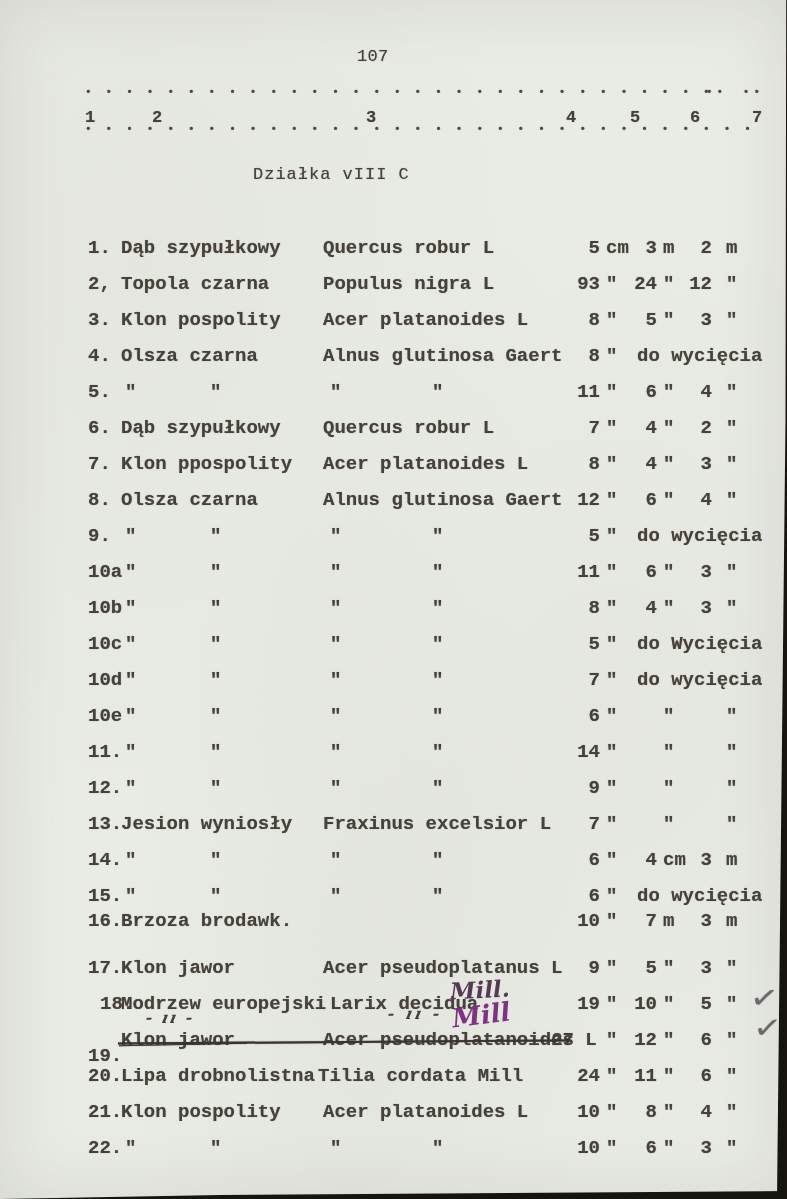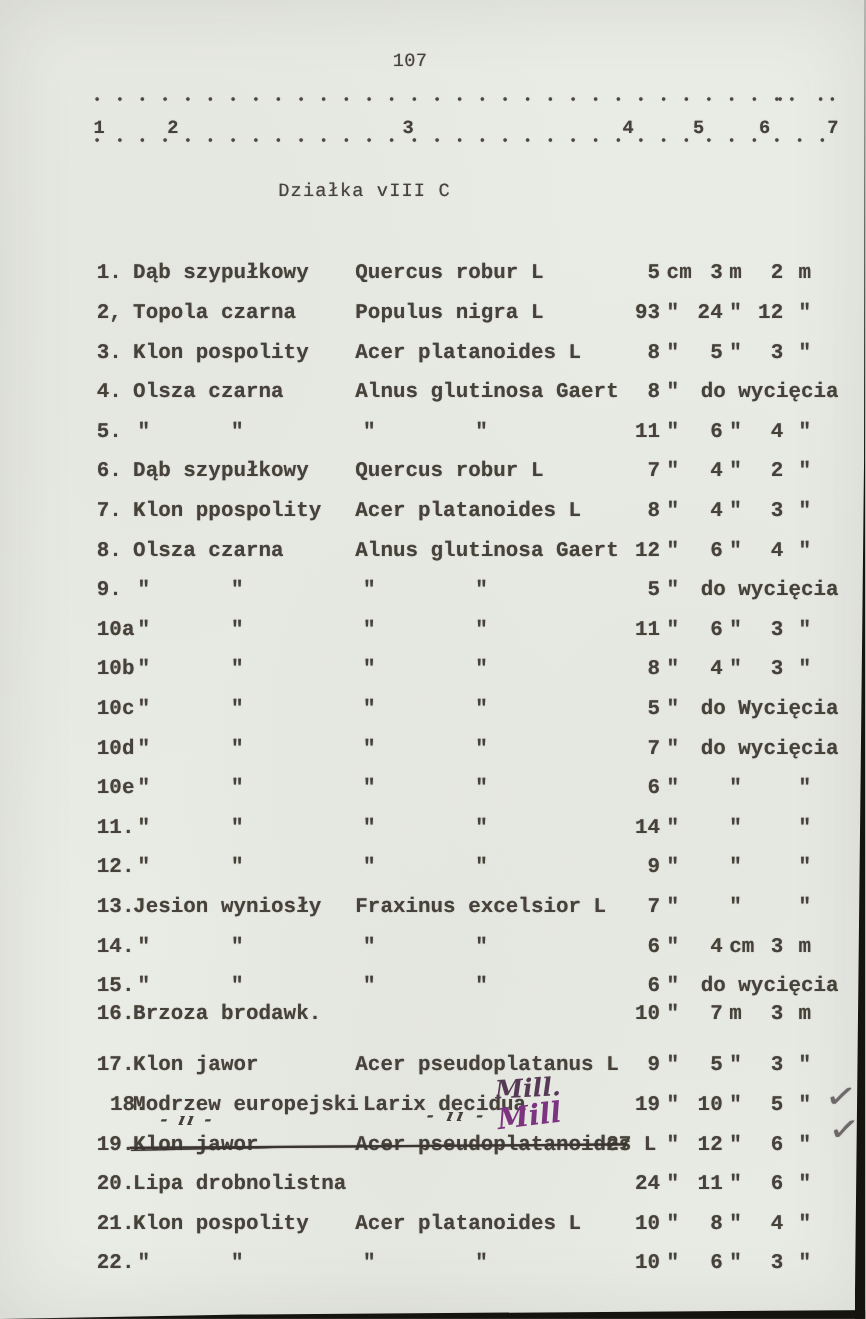--- a/index.html
+++ b/index.html
@@ -292,33 +292,34 @@
         <span class="cell" style="left: 121px;">Modrzew europejski</span>
         <span class="cell" style="left: 330px;">Larix decidua</span>
         <span class="cell num" style="left: 558px; width: 42px;">19</span>
         <span class="cell" style="left: 606px;">"</span>
         <span class="cell num" style="left: 616px; width: 41px;">10</span>
         <span class="cell" style="left: 663px;">"</span>
         <span class="cell num" style="left: 670px; width: 42px;">5</span>
         <span class="cell" style="left: 726px;">"</span>
       </div>
       <div class="row" style="top: 1029px;">
-        <span class="cell" style="left: 88px;">19.</span>
+        <span class="cell" style="left: 88px; margin-top: 16px;">19.</span>
         <span class="cell" style="left: 121px;">Klon jawor</span>
         <span class="cell" style="left: 323px;">Acer pseudoplatanoides L</span>
         <span class="cell num" style="left: 532px; width: 42px;">27</span>
         <span class="cell" style="left: 606px;">"</span>
         <span class="cell num" style="left: 616px; width: 41px;">12</span>
         <span class="cell" style="left: 663px;">"</span>
         <span class="cell num" style="left: 670px; width: 42px;">6</span>
         <span class="cell" style="left: 726px;">"</span>
       </div>
       <div class="row" style="top: 1065px;">
         <span class="cell" style="left: 88px;">20.</span>
         <span class="cell" style="left: 121px;">Lipa drobnolistna</span>
+        <span class="cell" style="left: 318px;">Tilia cordata Mill</span>
         <span class="cell num" style="left: 558px; width: 42px;">24</span>
         <span class="cell" style="left: 606px;">"</span>
         <span class="cell num" style="left: 616px; width: 41px;">11</span>
         <span class="cell" style="left: 663px;">"</span>
         <span class="cell num" style="left: 670px; width: 42px;">6</span>
         <span class="cell" style="left: 726px;">"</span>
       </div>
       <div class="row" style="top: 1101px;">
         <span class="cell" style="left: 88px;">21.</span>
         <span class="cell" style="left: 121px;">Klon pospolity</span>

